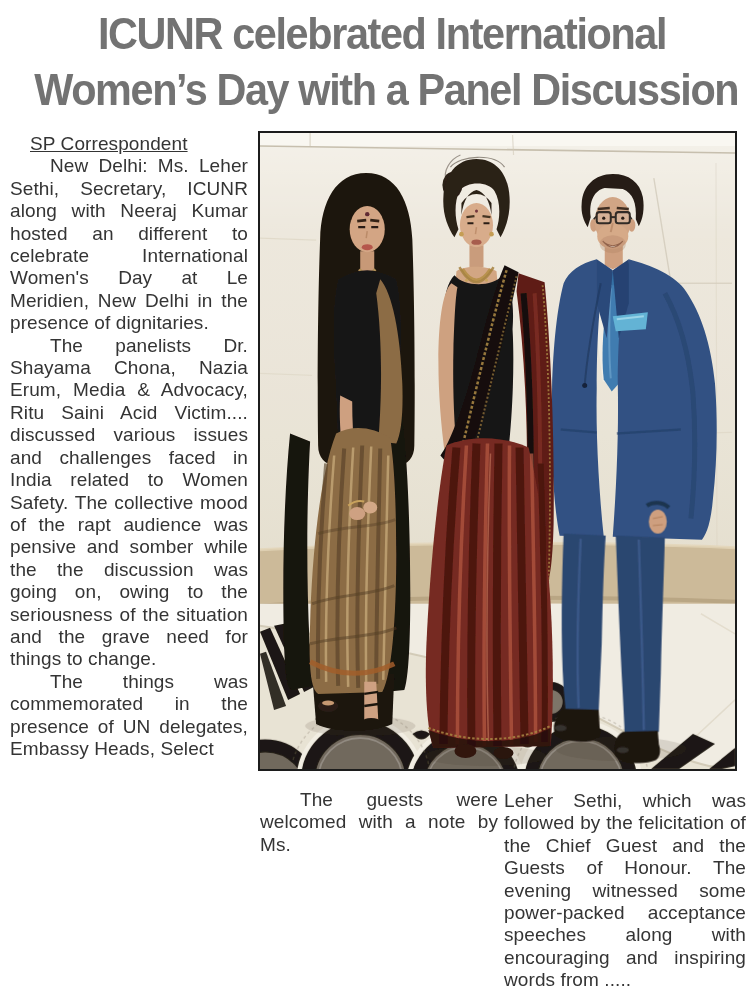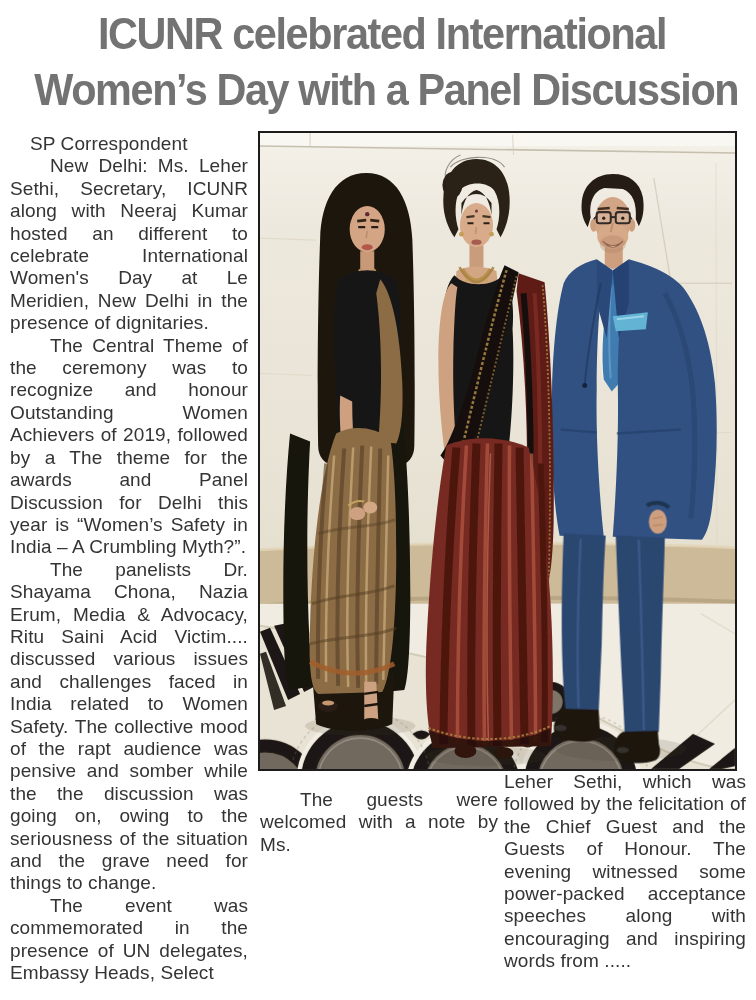--- a/index.html
+++ b/index.html
@@ -10,47 +10,46 @@
   .headline{
     position:absolute;top:2px;left:0;width:100%;margin:4px;text-align:center;
     font-weight:bold;color:#737373;font-size:45px;line-height:56px;letter-spacing:-1.5px;
   }
   .headline .hl{display:block;transform:scaleX(.92);transform-origin:50% 50%;white-space:nowrap;}
   .col{
     position:absolute;text-align:justify;font-size:19px;line-height:22.4px;
     color:#343434;letter-spacing:.1px;
   }
   .col p{margin:0;padding:0;}
-  .byline{text-indent:20px;text-align:left;}
+  .byline{text-indent:20px;text-align:left;text-decoration:underline;}
   .indent{text-indent:40px;}
   .col-left{left:10px;top:133px;width:238px;}
   .col-mid{left:260px;top:789px;width:238px;}
-  .col-right{left:504px;top:771px;width:242px;}
+  .col-right{left:504px;top:790px;width:242px;}
   .photo{
     position:absolute;left:258px;top:131px;width:479px;height:640px;
     border:2.5px solid #1c1c1c;box-sizing:border-box;background:#ece7db;
   }
   .photo svg{display:block;width:100%;height:100%;}
 </style>
 </head>
 <body>
 
 <div class="page">
 
   <h1 class="headline">
     <span class="hl">ICUNR celebrated International</span>
     <span class="hl">Women’s Day with a Panel Discussion</span>
   </h1>
 
   <div class="col col-left">
     <p class="byline">SP Correspondent</p>
     <p class="indent">New Delhi:  Ms. Leher Sethi, Secretary, ICUNR along with Neeraj Kumar hosted an different to celebrate International Women's Day at Le Meridien, New Delhi in the presence of dignitaries.</p>
-    <p class="indent">The Central Theme of the ceremony was to recognize and honour Outstanding Women Achievers of 2019, followed by a The theme for the awards and Panel Discussion for Delhi this year is “Women’s Safety in India – A Crumbling Myth?”.</p>
     <p class="indent">The panelists  Dr. Shayama Chona, Nazia Erum, Media &amp; Advocacy, Ritu Saini Acid Victim.... discussed various issues and challenges faced in India related to Women Safety. The collective mood of the rapt audience was pensive and somber while the the discussion was going on, owing to the seriousness of the situation and the grave need for things to change.</p>
-    <p class="indent">The event was commemorated in the presence of UN delegates, Embassy Heads, Select</p>
+    <p class="indent">The things was commemorated in the presence of UN delegates, Embassy Heads, Select</p>
   </div>
 
   <div class="photo">
     <svg viewBox="0 0 474 635" preserveAspectRatio="none" role="img" aria-label="Two women in sarees (black with gold, maroon silk) and a man in a blue suit with glasses standing together on a black-and-white mosaic floor">
       <defs>
         <linearGradient id="wallSheen" x1="0" y1="0" x2="0" y2="1">
           <stop offset="0" stop-color="#ffffff" stop-opacity="0.55"></stop>
           <stop offset="0.25" stop-color="#ffffff" stop-opacity="0.15"></stop>
           <stop offset="1" stop-color="#d8d0bd" stop-opacity="0.25"></stop>
         </linearGradient>

